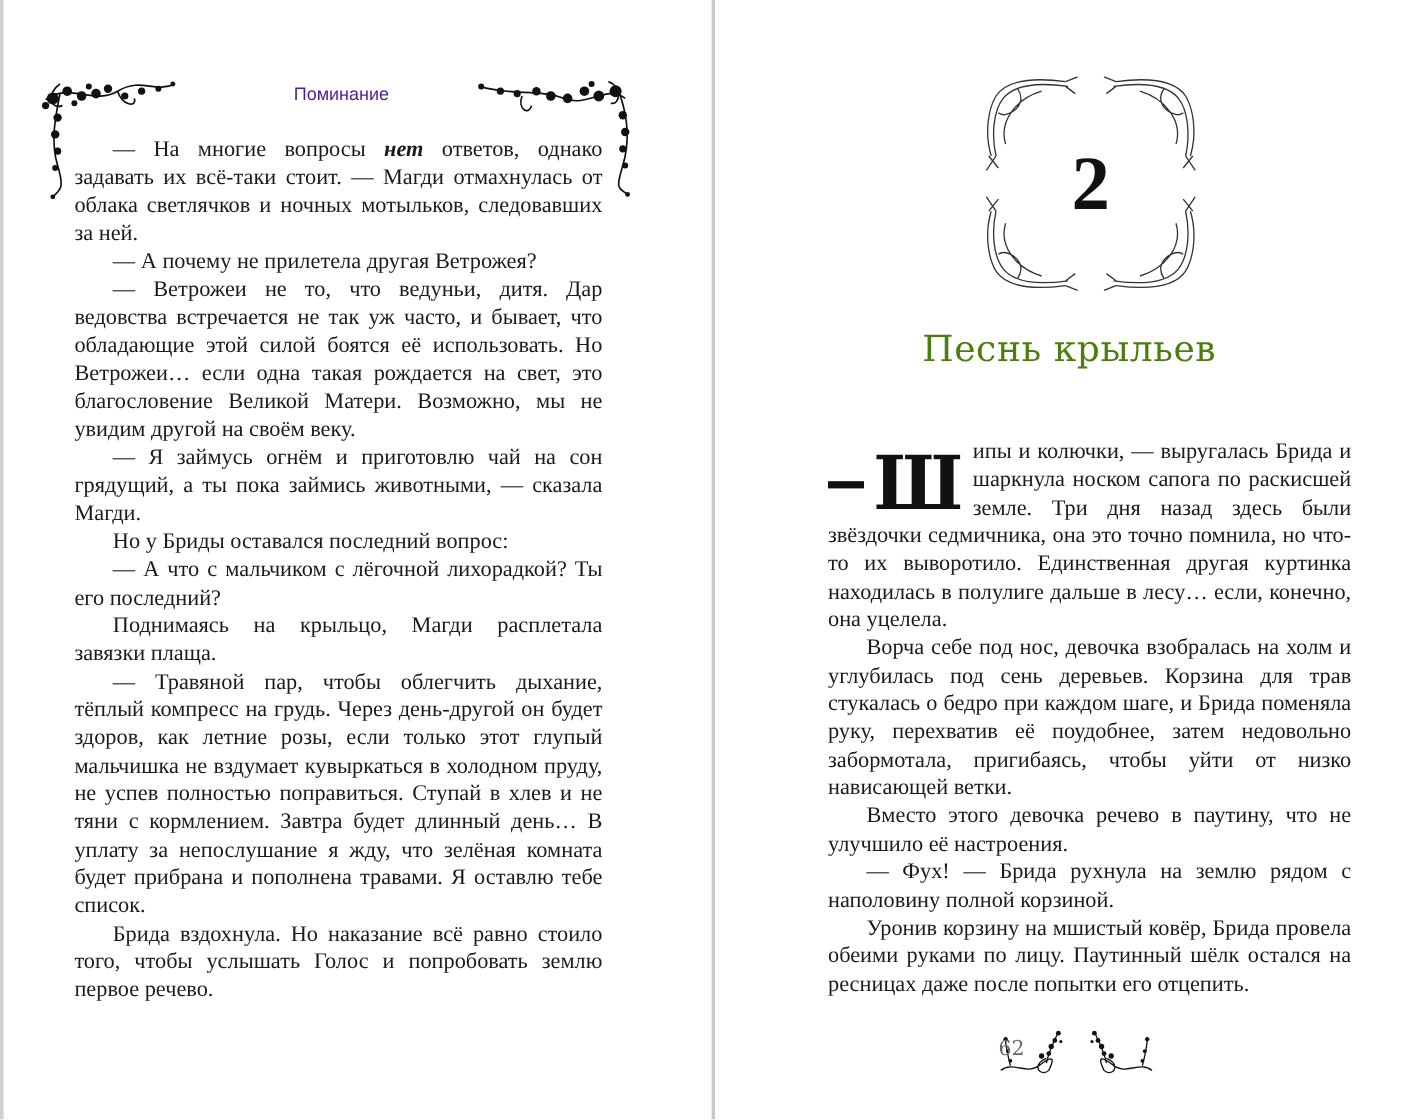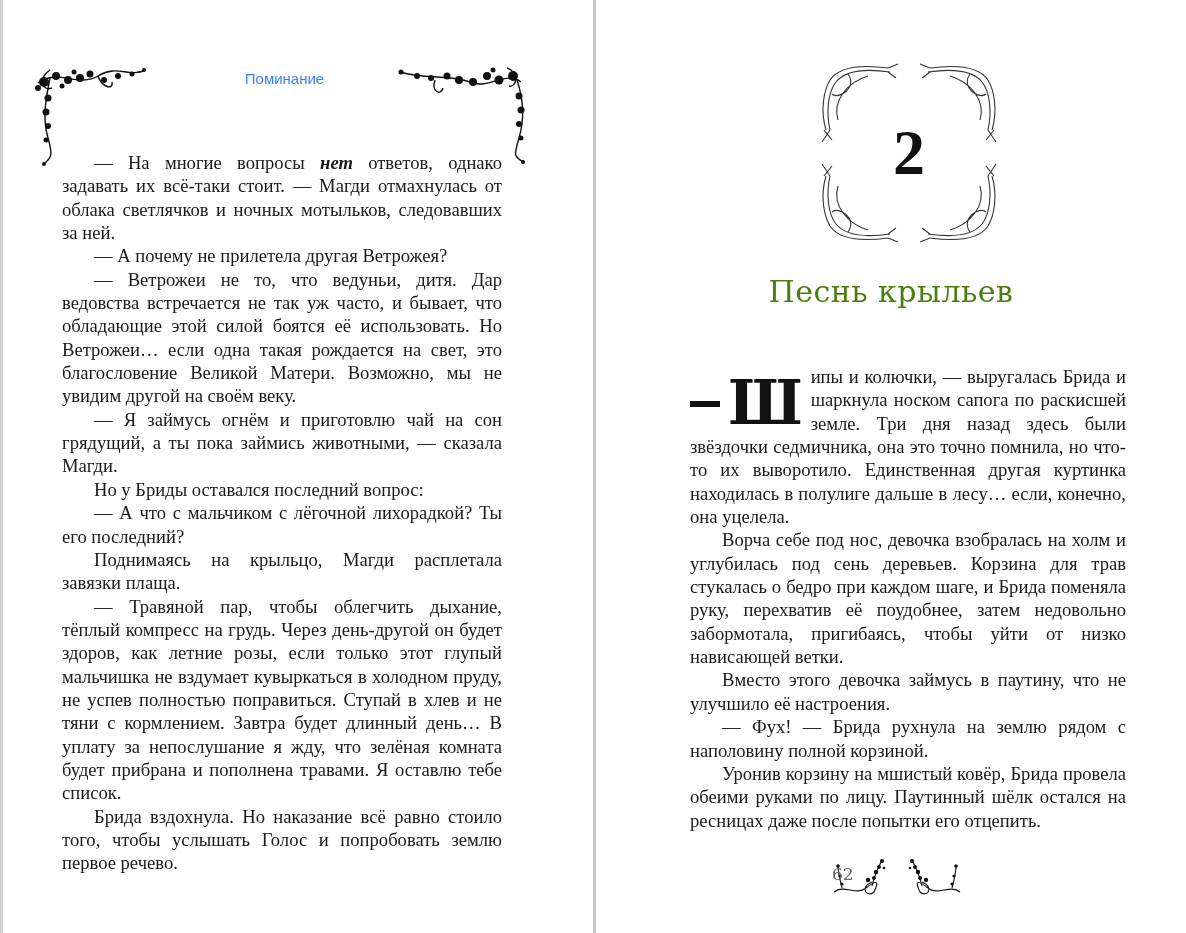--- a/index.html
+++ b/index.html
@@ -2,27 +2,27 @@
 <html><head>
 <meta charset="utf-8">
 <style>
   html, body { margin:0; padding:0; background:#fff; }
   body { width:1186px; height:933px; position:relative; overflow:hidden; font-family:"Liberation Serif", "DejaVu Serif", serif; color:#1a1a1a; }
   .page { position:absolute; top:0; height:933px; background:#fff; }
   .page-left { left:0; width:593px; border-left:3px solid #d0d0d0; box-sizing:border-box; }
   .page-right { left:596px; width:590px; }
   .gutter { position:absolute; left:593px; top:0; width:3px; height:933px; background:#c8c8c8; }
 
-  .running-head { position:absolute; top:70px; left:0; width:563px; text-align:center; font-family:"Liberation Sans", "DejaVu Sans", sans-serif; font-size:15px; color:#3b82f6; }
+  .running-head { position:absolute; top:70px; left:0; width:563px; text-align:center; font-family:"Liberation Sans", "DejaVu Sans", sans-serif; font-size:15px; color:#4c1d95; }
   .ornament { position:absolute; }
 
   .text { position:absolute; font-size:18.6px; line-height:23.35px; text-align:justify; }
   .text p { margin:0; text-indent:32px; hyphens:manual; }
   .text p.noindent { text-indent:0; }
-  .left-text { left:59px; top:113px; width:440px;margin-top:38px; }
+  .left-text { left:59px; top:113px; width:440px; }
   .right-text { left:94px; top:365px; width:436px; }
 
   .em-word { font-weight:bold; font-style:italic; }
 
   .chapter-frame { position:absolute; left:222px; top:60px; width:182px; height:186px; }
   .chapter-num { position:absolute; left:0; top:0; width:182px; height:186px; display:flex; align-items:center; justify-content:center; font-family:"Liberation Serif", serif; font-weight:bold; font-size:64px; color:#111; }
   .chapter-title { position:absolute; left:0; width:590px; top:274px; text-align:center; font-family:"DejaVu Serif", serif; font-size:30px; letter-spacing:0.5px; color:#4d7c0f; font-weight:normal; }
 
   .dropcap-wrap { float:left; display:flex; align-items:flex-end; margin-right:6px; margin-top:4px; height:64px; }
   .dropcap-dash { width:30px; height:6px; background:#111; margin-right:6px; margin-bottom:26px; }
@@ -144,21 +144,21 @@
   <div class="chapter-title">Песнь крыльев</div>
 
   <div class="text right-text">
     <p class="noindent">
       <span class="dropcap-wrap">
         <span class="dropcap-dash"></span>
         <span class="dropcap">Ш</span>
       </span><span>ипы и колючки, — выругалась Брида и шаркнула носком сапога по раскисшей земле. Три дня назад здесь были звёздочки седмичника, она это точно помнила, но что-то их выворотило. Единственная другая куртинка находилась в полулиге дальше в лесу… если, конечно, она уцелела.</span>
     </p>
     <p>Ворча себе под нос, девочка взобралась на холм и углубилась под сень деревьев. Корзина для трав стукалась о бедро при каждом шаге, и Брида поменяла руку, перехватив её поудобнее, затем недовольно забормотала, пригибаясь, чтобы уйти от низко нависающей ветки.</p>
-    <p>Вместо этого девочка займусь в паутину, что не улучшило её настроения.</p>
+    <p>Вместо этого девочка речево в паутину, что не улучшило её настроения.</p>
     <p>— Фух! — Брида рухнула на землю рядом с наполовину полной корзиной.</p>
     <p>Уронив корзину на мшистый ковёр, Брида провела обеими руками по лицу. Паутинный шёлк остался на ресницах даже после попытки его отцепить.</p>
   </div>
 
   <div class="folio">
     <svg width="58" height="40" viewBox="0 0 58 40" style="position:absolute;left:0;top:0">
       <g fill="none" stroke="#111" stroke-width="1.1">
         <path d="M2 34 C12 26, 24 38, 34 30 S48 22, 42 34 C36 40, 26 30, 40 24"></path>
         <path d="M40 28 C42 18, 46 10, 50 2"></path>
         <path d="M10 30 C8 22, 6 14, 6 8"></path>

